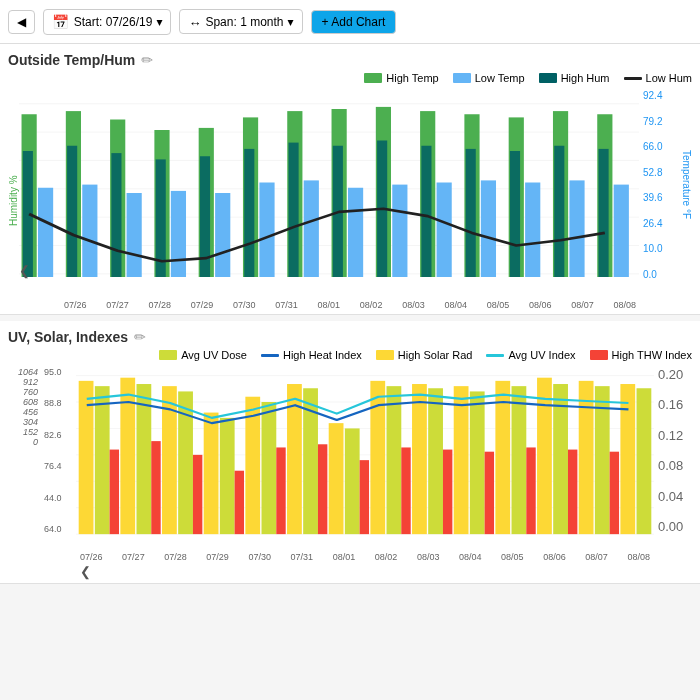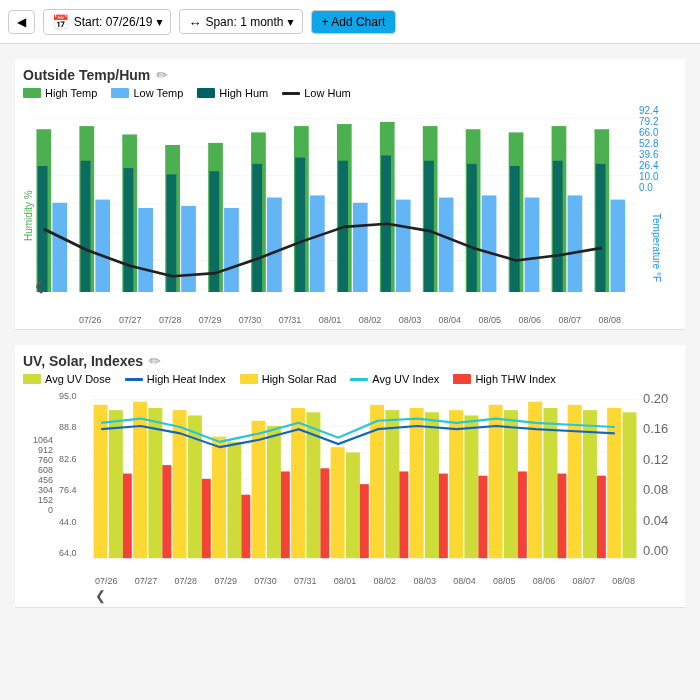--- a/index.html
+++ b/index.html
@@ -15,32 +15,32 @@
       border: 1px solid #ccc; background: #fff; border-radius: 4px;
       padding: 4px 8px; cursor: pointer; font-size: 12px;
     }
     .add-chart-btn {
       display: flex; align-items: center; gap: 4px;
       border: 1px solid #ccc; background: #0ea5e9; border-radius: 4px;
       padding: 4px 10px; cursor: pointer; font-size: 12px;
     }
 
     .chart-section {
-      background: #fff; margin: 15px; padding: 8px 8px 4px 8px;
+      background: #fff; margin: 0; padding: 8px 8px 4px 8px;
       border-bottom: 1px solid #e0e0e0;
     }
     .chart-title-row {
       display: flex; align-items: center; gap: 6px; margin-bottom: 4px;
     }
     .chart-title { font-size: 14px; font-weight: bold; color: #333; }
     .pencil-icon { color: #999; font-size: 14px; }
 
     .legend {
       display: flex; align-items: center; gap: 14px;
-      flex-wrap: wrap; margin-bottom: 4px;
+      flex-wrap: wrap; margin-bottom: 4px; justify-content: flex-end;
     }
     .legend-item { display: flex; align-items: center; gap: 4px; font-size: 11px; }
     .legend-swatch { width: 18px; height: 10px; border-radius: 1px; }
     .legend-swatch-line { width: 18px; height: 3px; border-radius: 1px; }
 
     .chart-area {
       position: relative; height: 210px; display: flex;
     }
     .y-axis-left {
       width: 42px; display: flex; flex-direction: column; justify-content: space-between;
@@ -194,21 +194,21 @@
         <rect x="353" y="58" width="8" height="122" fill="#006064" opacity="0.85"></rect>
         <rect x="388" y="60" width="8" height="120" fill="#006064" opacity="0.85"></rect>
         <rect x="423" y="55" width="8" height="125" fill="#006064" opacity="0.85"></rect>
         <rect x="458" y="58" width="8" height="122" fill="#006064" opacity="0.85"></rect>
 
         <polyline points="8,120 43,140 78,155 113,165 148,162 183,148 218,132 253,118 288,115 323,122 358,138 393,150 428,145 463,138" fill="none" stroke="#212121" stroke-width="2.5" stroke-linejoin="round"></polyline>
       </svg>
       <div class="nav-arrow" style="position:absolute; bottom:20px; left:0; font-size:13px; color:#555; cursor:pointer;">❮</div>
     </div>
 
-    <div style="display:flex; flex-direction:column; align-items:stretch;">
+    <div style="display:flex; flex-direction:row; align-items:stretch;">
       <div class="y-axis-right">
         <span>92.4</span>
           <span>79.2</span>
           <span>66.0</span>
           <span>52.8</span>
           <span>39.6</span>
           <span>26.4</span>
           <span>10.0</span>
           <span>0.0</span>
       </div>
@@ -257,21 +257,21 @@
       <span>Avg UV Index</span>
     </div>
     <div class="legend-item">
       <div class="legend-swatch" style="background:#F44336;"></div>
       <span>High THW Index</span>
     </div>
   </div>
 
   <div class="uv-chart-area">
 
-    <div style="display:flex; flex-direction:row; align-items:center;">
+    <div style="display:flex; flex-direction:row; align-items:flex-start;font-style:italic;">
       <div class="y-axis-uv1" style="color:#666; width:34px; font-size:9px;">
         <span>1064</span>
           <span>912</span>
           <span>760</span>
           <span>608</span>
           <span>456</span>
           <span>304</span>
           <span>152</span>
           <span>0</span>
       </div>

